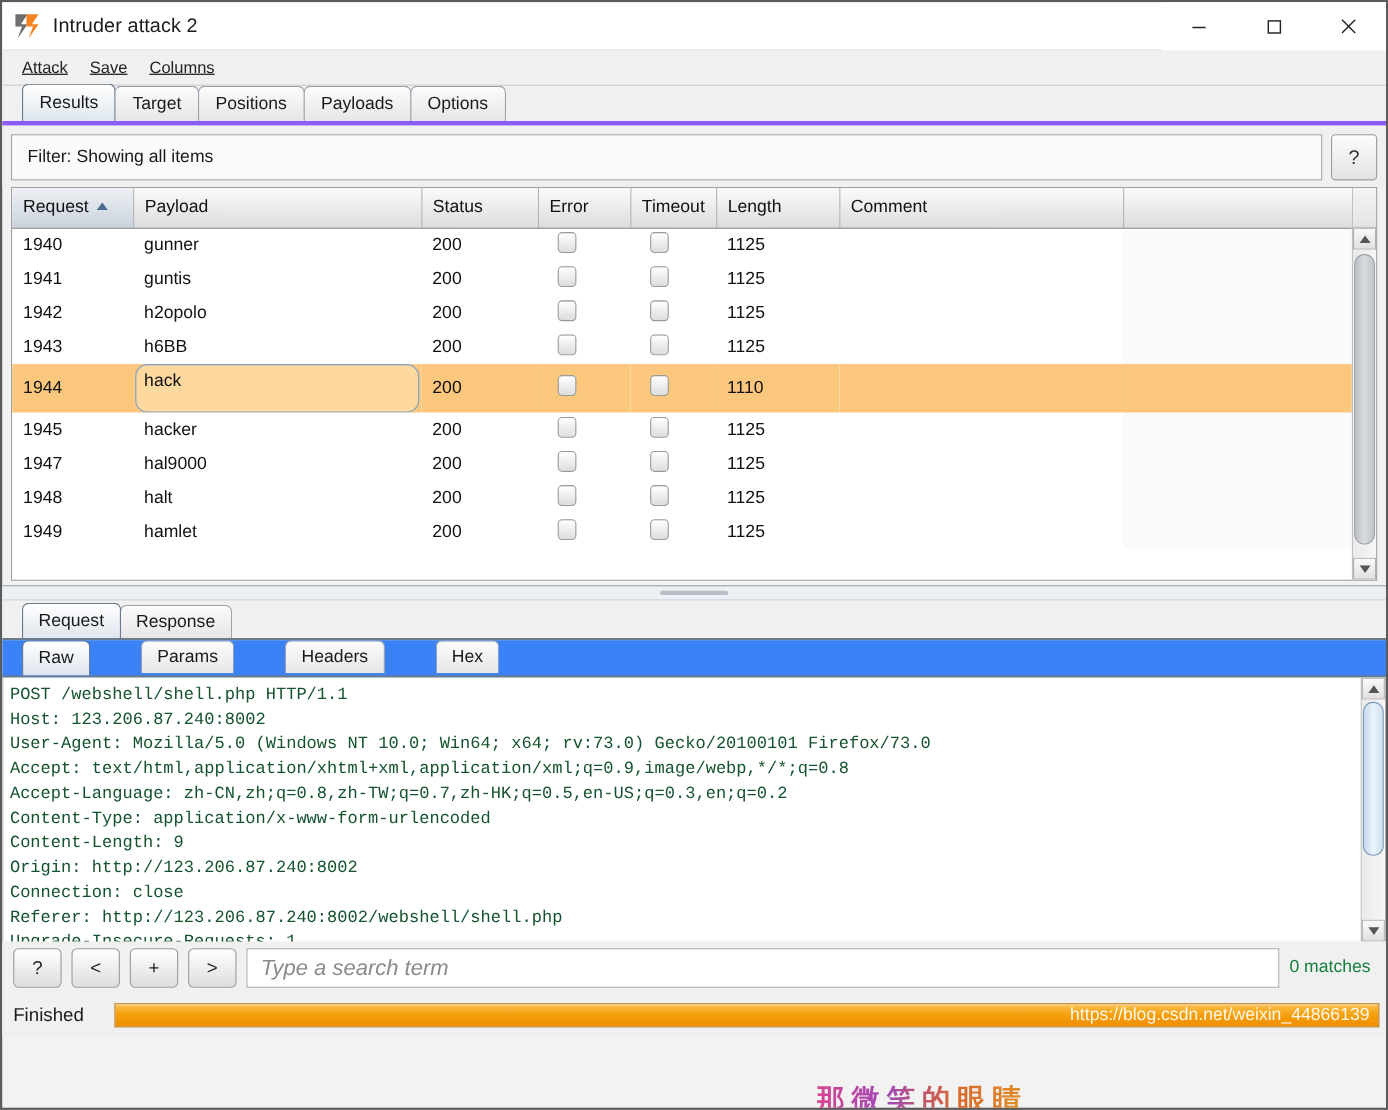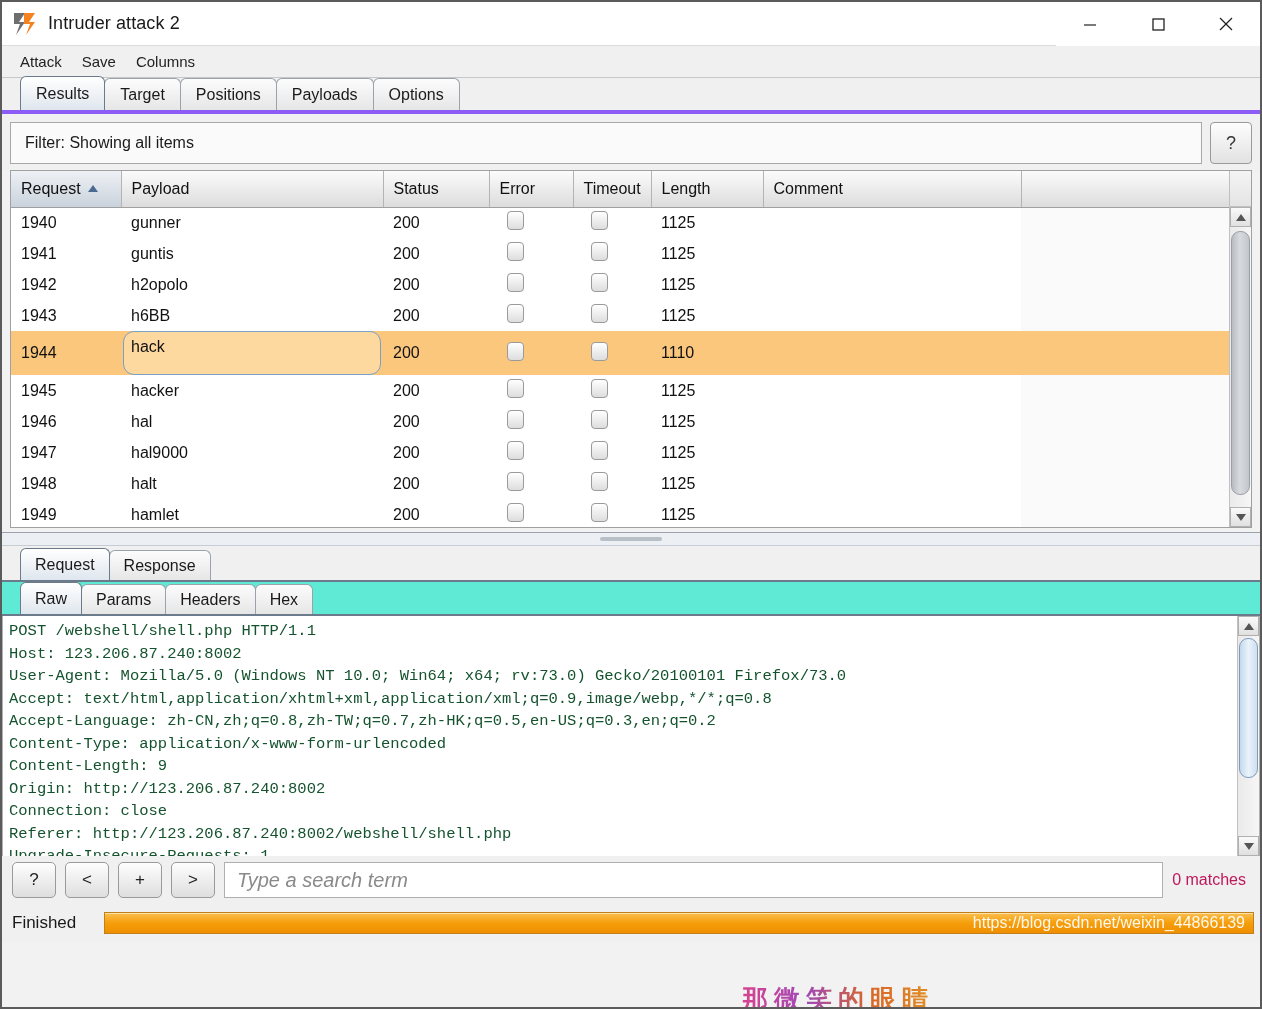--- a/index.html
+++ b/index.html
@@ -38,21 +38,21 @@
   .winbtn {
     width: 68px; height: 44px; display: flex; align-items: center; justify-content: center;
     background: #ffffff;
   }
   .winbtn svg { display:block; }
 
   
   .menubar {
     height: 32px; background: #f0f0f0;
     border-bottom: 1px solid #c8c8c8;
-    display: flex; align-items: center; padding-left: 10px; gap: 4px;
+    display: flex; align-items: center; padding-left: 10px; gap: 4px; text-decoration: underline;
   }
   .menuitem {
     font-size: 15px; color: #222; padding: 3px 8px;
   }
 
   
   .tabstrip {
     position: relative; height: 36px;
     background: #f0f0f0;
     display: flex; align-items: flex-end;
@@ -197,23 +197,24 @@
   }
   .grip { width: 62px; height: 4px; background: #b9bfc6; border-radius: 2px; }
 
   
   .tabstrip2 {
     height: 36px; background: #f0f0f0;
     display: flex; align-items: flex-end; padding-left: 18px;
     border-bottom: 2px solid #6b7b8c;
   }
   .tabstrip3 {
-    height: 34px; background: #5eead4;
-    display: flex; align-items: flex-end; padding-left: 18px;
+    height: 34px; background: #3b82f6;
+    display: flex; padding-left: 18px;
     border-bottom: 2px solid #6b7b8c;
+    gap: 47px;
   }
   .tab2 {
     height: 30px; padding: 0 14px;
     display: flex; align-items: center; justify-content: center;
     font-size: 16px; color: #1a1a1a;
     background: linear-gradient(to bottom, #fcfcfc 0%, #e6e6e6 100%);
     border: 1px solid #9aa2ab; border-bottom: none;
     border-radius: 6px 6px 0 0; margin-right: -1px;
   }
   .tab2.active {
@@ -246,21 +247,21 @@
     background: linear-gradient(to bottom, #fefefe 0%, #dedede 100%);
     display: flex; align-items: center; justify-content: center;
     font-size: 17px; color: #222;
   }
   .searchinput {
     flex: 1; height: 36px;
     background: #ffffff; border: 1px solid #b0b0b0;
     display: flex; align-items: center; padding-left: 12px;
     font-size: 20px; font-style: italic; color: #8a8a8a;
   }
-  .matches { font-size: 16px; color: #be185d; padding-right: 6px; white-space: nowrap; }
+  .matches { font-size: 16px; color: #15803d; padding-right: 6px; white-space: nowrap; }
 
   
   .statusbar {
     height: 38px; display: flex; align-items: center;
     padding: 0 6px 0 10px; gap: 28px;
     background: #f0f0f0; position: relative;
   }
   .statuslabel { font-size: 17px; color: #1a1a1a; white-space: nowrap; }
   .progress {
     flex: 1; height: 22px;
@@ -420,30 +421,20 @@
               <td>1945</td>
               <td>hacker</td>
               <td>200</td>
               <td class="tdcenter"><span class="chk"></span></td>
               <td class="tdcenter"><span class="chk"></span></td>
               <td>1125</td>
               <td></td>
               <td class="filler"></td>
             </tr>
             <tr class="row">
-              <td>1946</td>
-              <td>hal</td>
-              <td>200</td>
-              <td class="tdcenter"><span class="chk"></span></td>
-              <td class="tdcenter"><span class="chk"></span></td>
-              <td>1125</td>
-              <td></td>
-              <td class="filler"></td>
-            </tr>
-            <tr class="row">
               <td>1947</td>
               <td>hal9000</td>
               <td>200</td>
               <td class="tdcenter"><span class="chk"></span></td>
               <td class="tdcenter"><span class="chk"></span></td>
               <td>1125</td>
               <td></td>
               <td class="filler"></td>
             </tr>
             <tr class="row">

